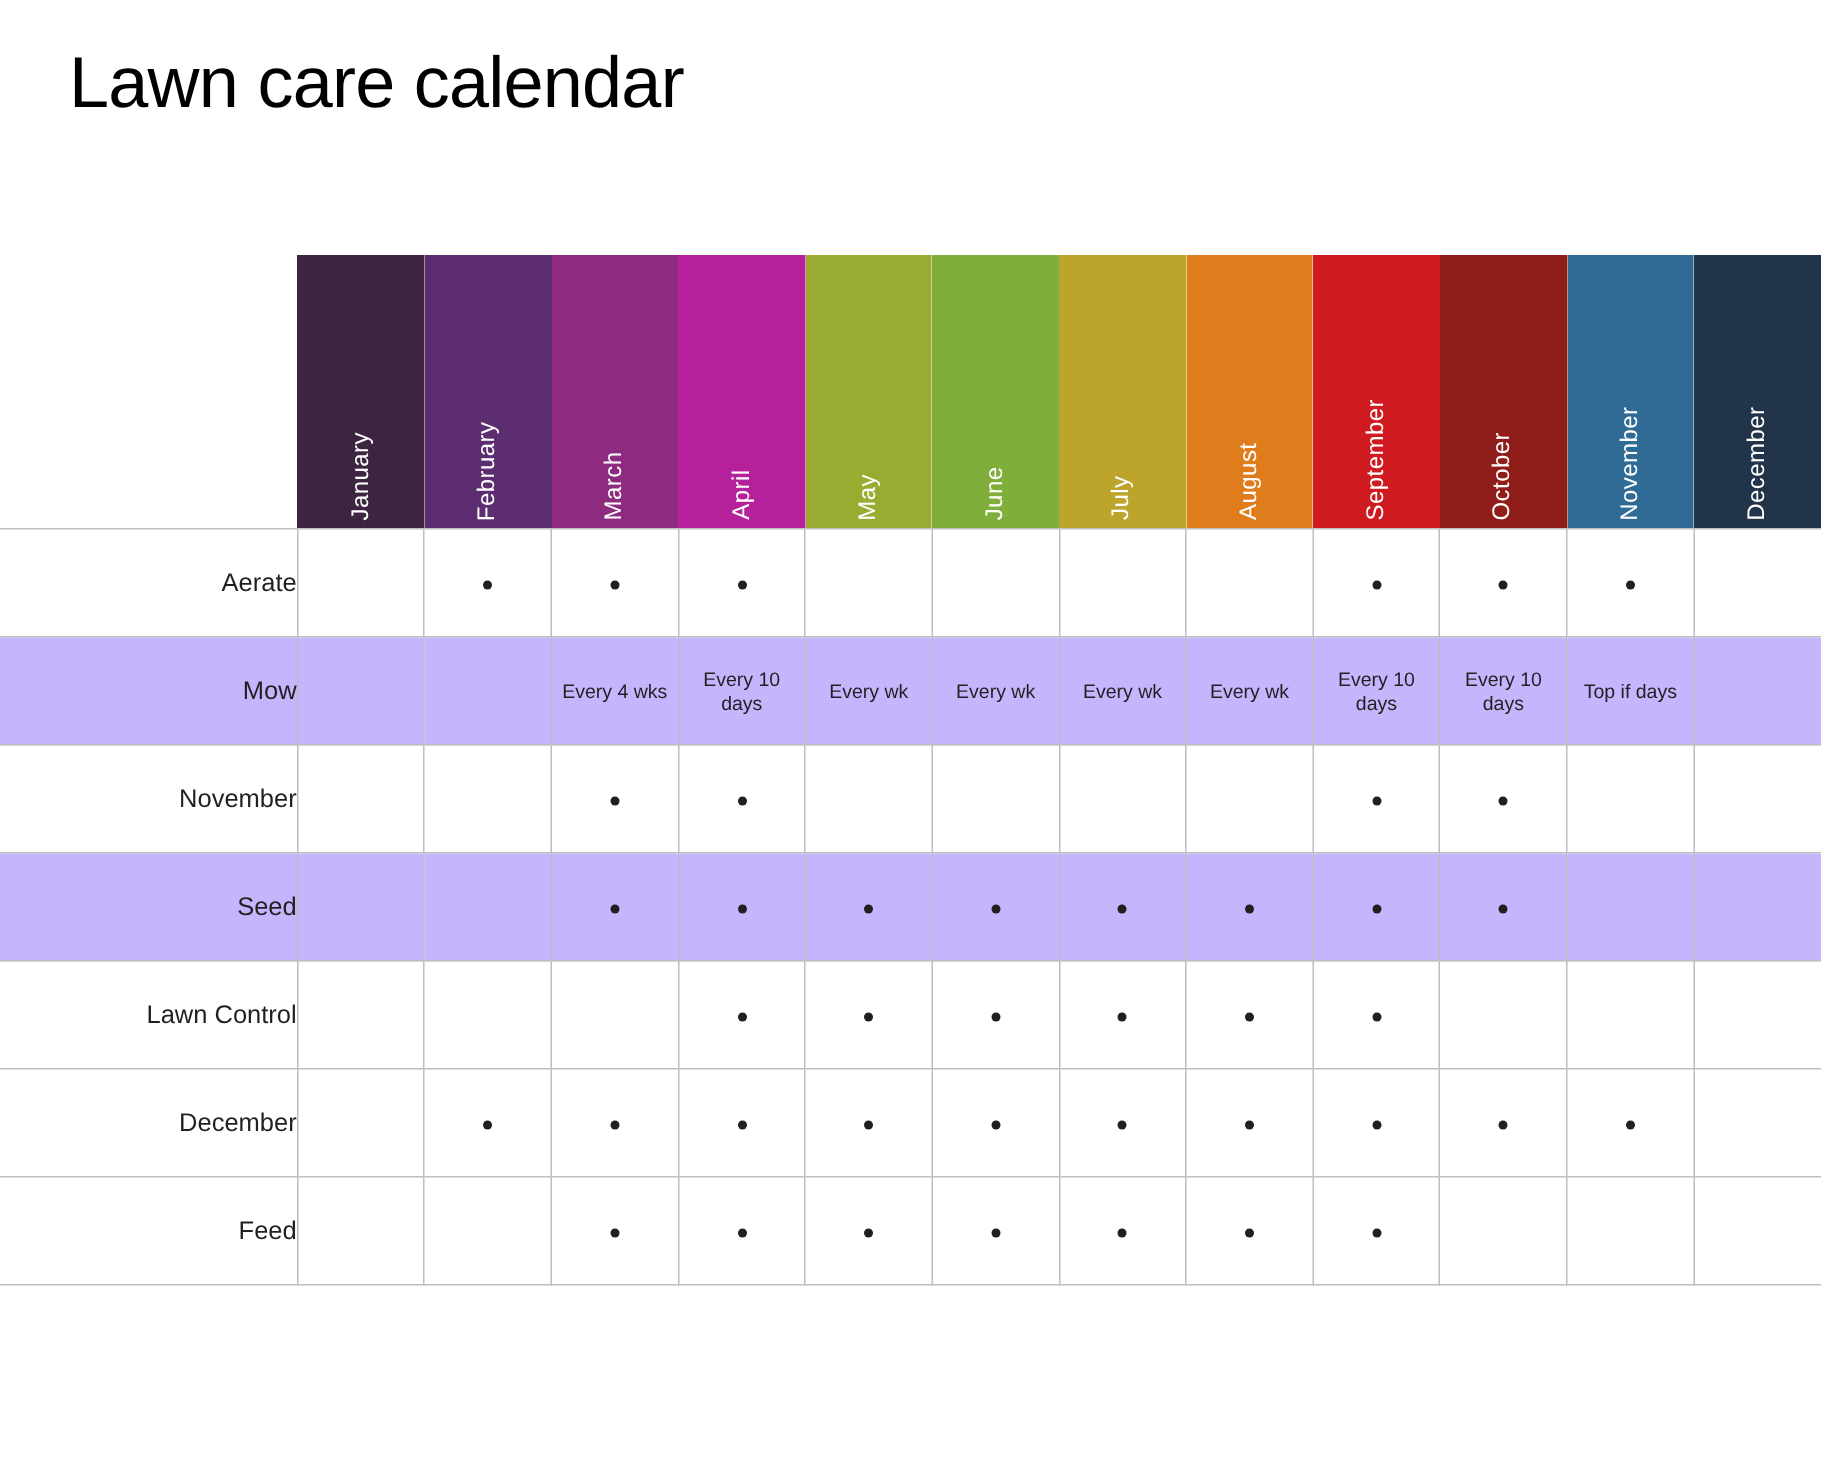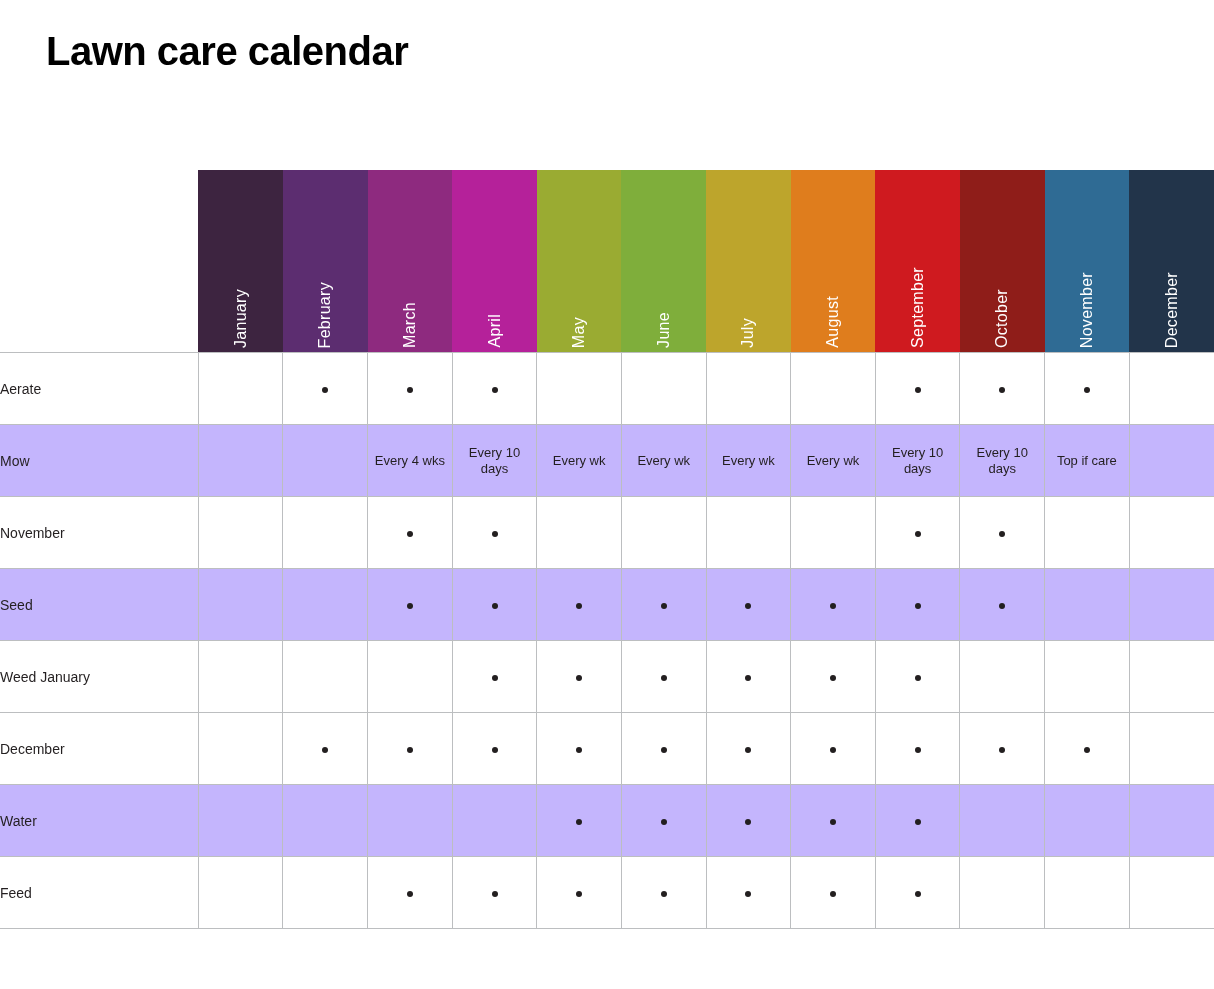--- a/index.html
+++ b/index.html
@@ -11,22 +11,22 @@
     width: 1214px;
     height: 989px;
     font-family: "Liberation Sans", sans-serif;
     color: #231f20;
     overflow: hidden;
   }
   #page-title {
     position: absolute;
     left: 46px;
     top: 0px;
-    font-size: 40px;
-    font-weight: bold;
+    font-size: 48px;
+    font-weight: normal;
     letter-spacing: -0.5px;
     line-height: 48px;
     color: #000000;
   }
   #calendar {
     position: absolute;
     left: 0px;
     top: 170px;
     width: 1214px;
   }
@@ -58,27 +58,27 @@
     letter-spacing: 0.3px;
     white-space: nowrap;
     display: inline-block;
     padding-bottom: 14px;
   }
   th.corner {
     background: #ffffff;
     border: none;
   }
   td.taskname {
-    font-size: 14px;
+    font-size: 17px;
     color: #231f20;
     padding-left: 10px;
     height: 71px;
     border: 1px solid #bcbec0;
     border-left: none;
-    text-align: left;
+    text-align: right;
     vertical-align: middle;
   }
   td.cell {
     height: 71px;
     border: 1px solid #bcbec0;
     text-align: center;
     vertical-align: middle;
     font-size: 13px;
     color: #231f20;
     line-height: 16px;
@@ -184,21 +184,21 @@
           <td class="cell">
             <span class="txt">Every wk</span>
           </td>
           <td class="cell">
             <span class="txt">Every 10 days</span>
           </td>
           <td class="cell">
             <span class="txt">Every 10 days</span>
           </td>
           <td class="cell">
-            <span class="txt">Top if care</span>
+            <span class="txt">Top if days</span>
           </td>
           <td class="cell lastcol"></td>
         </tr>
         <tr class="plain">
           <td class="taskname">November</td>
           <td class="cell"></td>
           <td class="cell"></td>
           <td class="cell"><span class="dot"></span></td>
           <td class="cell"><span class="dot"></span></td>
           <td class="cell"></td>
@@ -219,21 +219,21 @@
           <td class="cell"><span class="dot"></span></td>
           <td class="cell"><span class="dot"></span></td>
           <td class="cell"><span class="dot"></span></td>
           <td class="cell"><span class="dot"></span></td>
           <td class="cell"><span class="dot"></span></td>
           <td class="cell"><span class="dot"></span></td>
           <td class="cell"></td>
           <td class="cell lastcol"></td>
         </tr>
         <tr class="plain">
-          <td class="taskname">Weed January</td>
+          <td class="taskname">Lawn Control</td>
           <td class="cell"></td>
           <td class="cell"></td>
           <td class="cell"></td>
           <td class="cell"><span class="dot"></span></td>
           <td class="cell"><span class="dot"></span></td>
           <td class="cell"><span class="dot"></span></td>
           <td class="cell"><span class="dot"></span></td>
           <td class="cell"><span class="dot"></span></td>
           <td class="cell"><span class="dot"></span></td>
           <td class="cell"></td>
@@ -246,35 +246,20 @@
           <td class="cell"><span class="dot"></span></td>
           <td class="cell"><span class="dot"></span></td>
           <td class="cell"><span class="dot"></span></td>
           <td class="cell"><span class="dot"></span></td>
           <td class="cell"><span class="dot"></span></td>
           <td class="cell"><span class="dot"></span></td>
           <td class="cell"><span class="dot"></span></td>
           <td class="cell"><span class="dot"></span></td>
           <td class="cell"><span class="dot"></span></td>
           <td class="cell"><span class="dot"></span></td>
-          <td class="cell lastcol"></td>
-        </tr>
-        <tr class="shaded">
-          <td class="taskname">Water</td>
-          <td class="cell"></td>
-          <td class="cell"></td>
-          <td class="cell"></td>
-          <td class="cell"></td>
-          <td class="cell"><span class="dot"></span></td>
-          <td class="cell"><span class="dot"></span></td>
-          <td class="cell"><span class="dot"></span></td>
-          <td class="cell"><span class="dot"></span></td>
-          <td class="cell"><span class="dot"></span></td>
-          <td class="cell"></td>
-          <td class="cell"></td>
           <td class="cell lastcol"></td>
         </tr>
         <tr class="plain lastrow">
           <td class="taskname">Feed</td>
           <td class="cell"></td>
           <td class="cell"></td>
           <td class="cell"><span class="dot"></span></td>
           <td class="cell"><span class="dot"></span></td>
           <td class="cell"><span class="dot"></span></td>
           <td class="cell"><span class="dot"></span></td>

